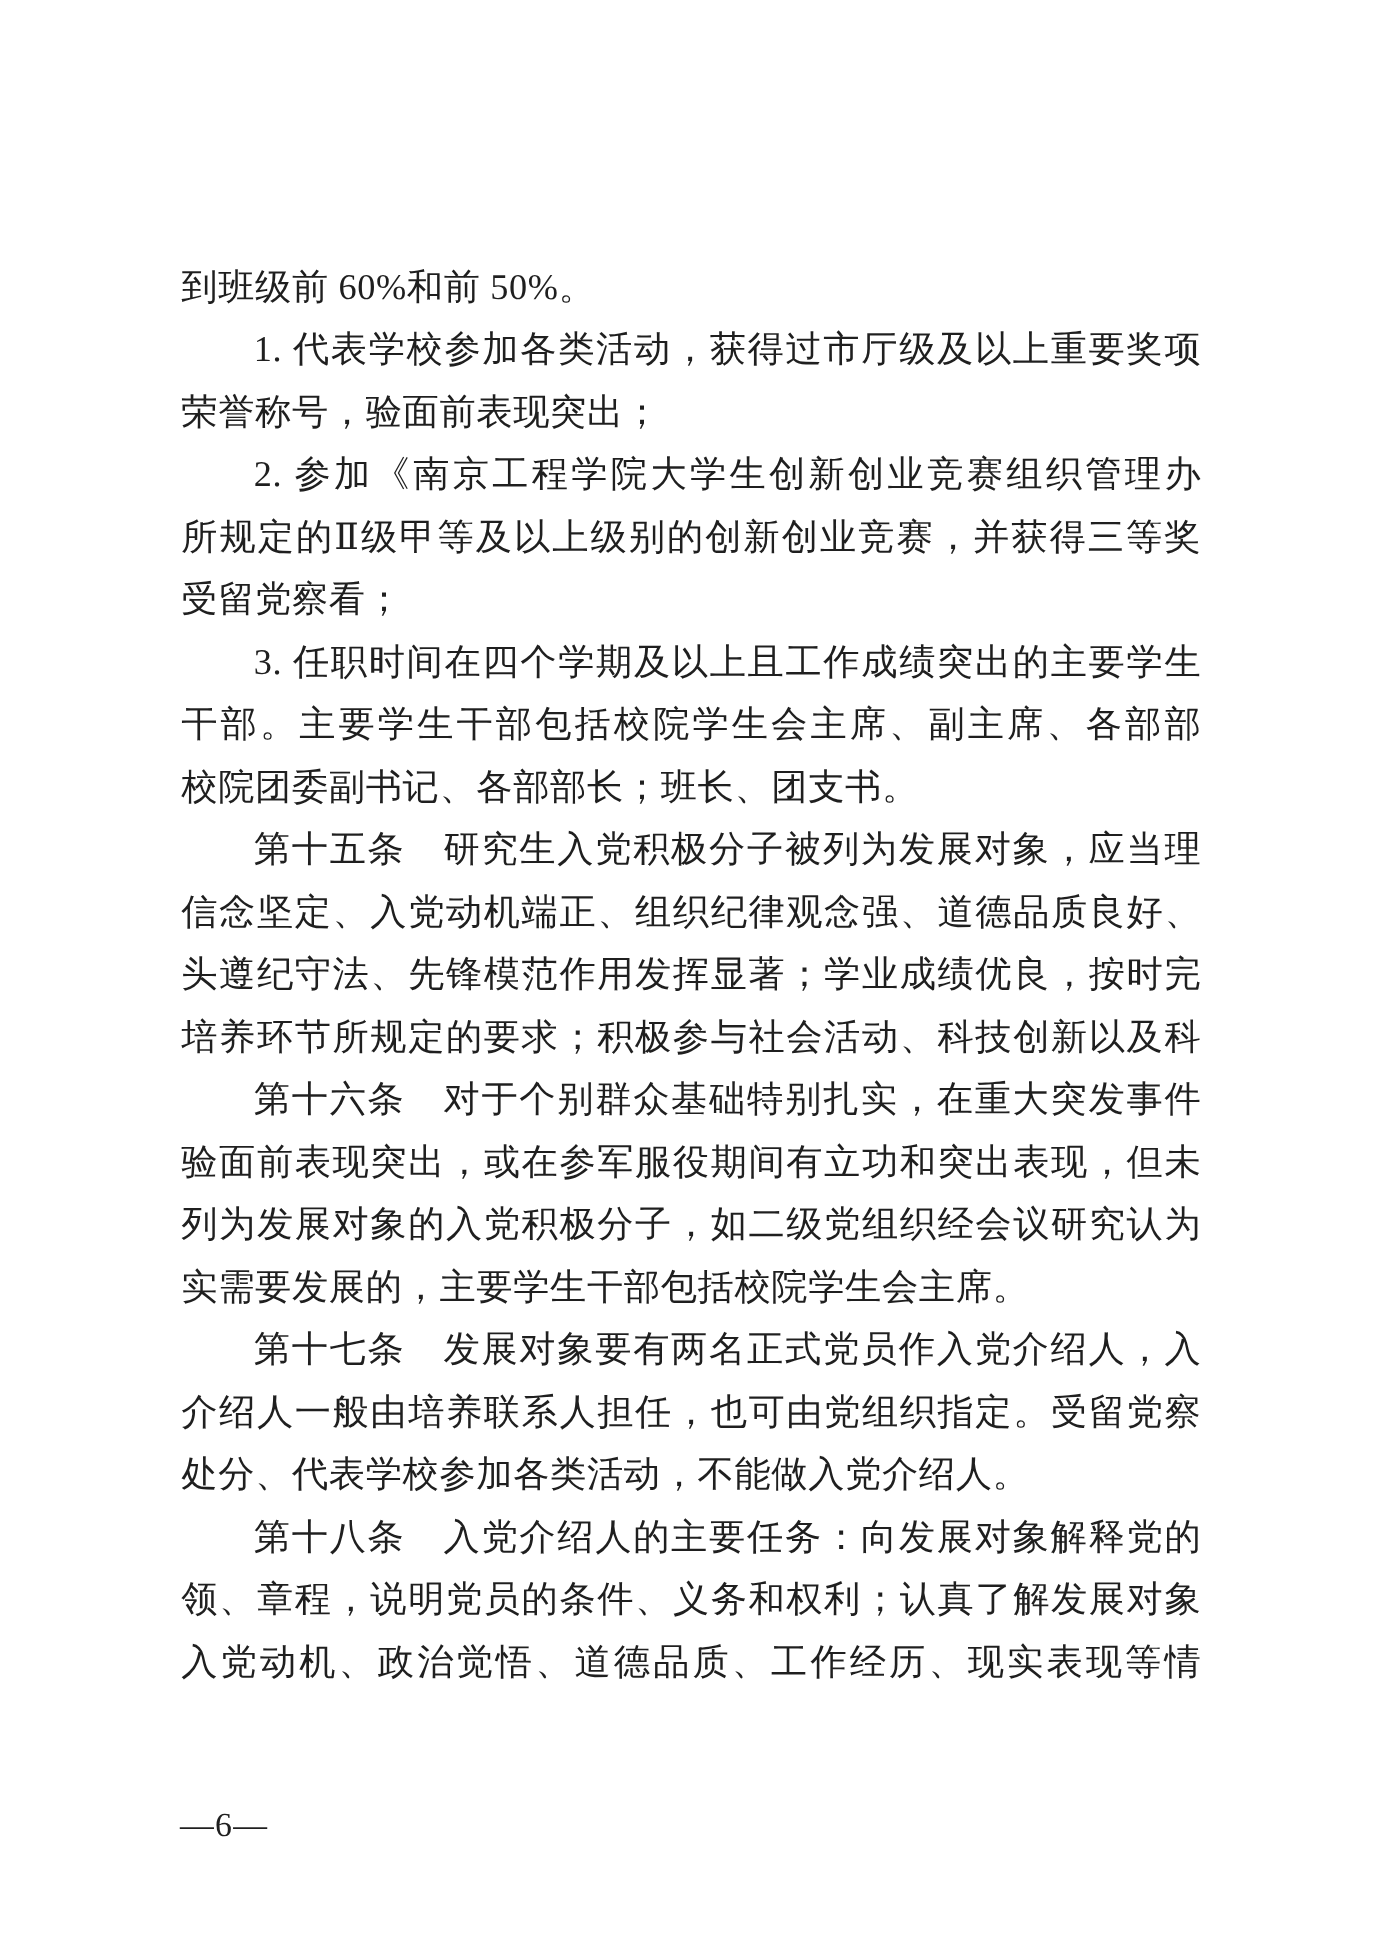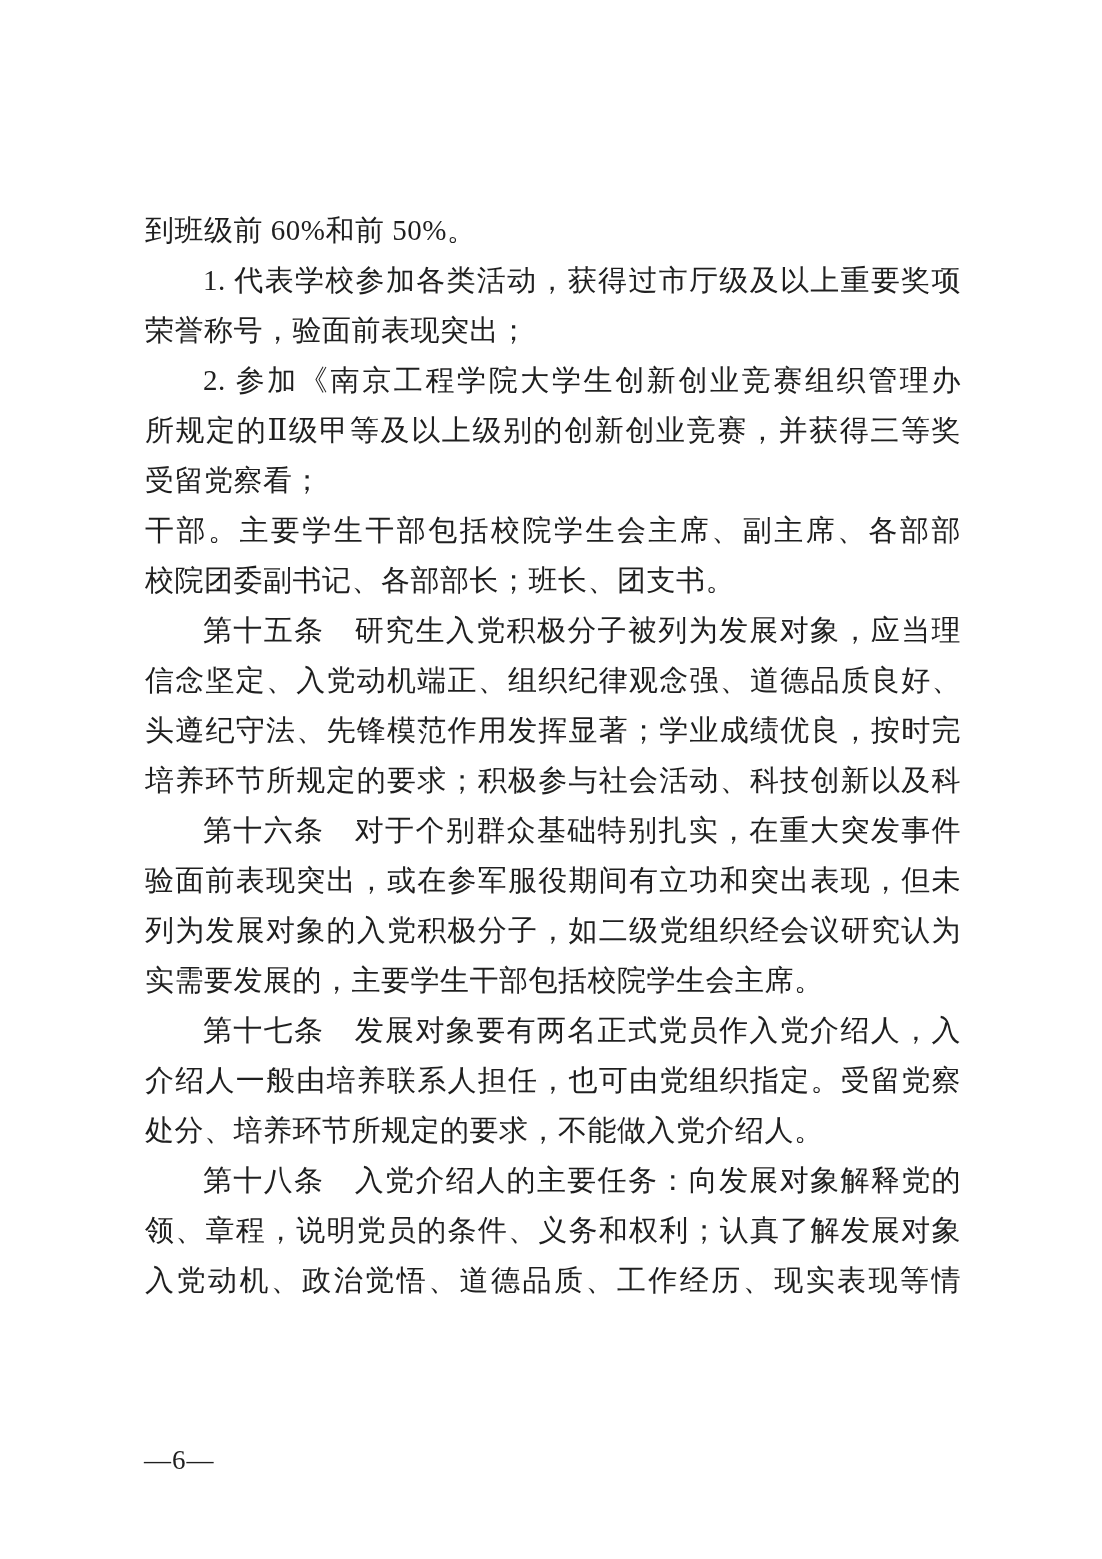--- a/index.html
+++ b/index.html
@@ -54,31 +54,32 @@
 <body>
 
 <div class="page">
   <div class="doc-body">
       <div class="line">到班级前 60%和前 50%。</div>
       <div class="line indent fill">1. 代表学校参加各类活动，获得过市厅级及以上重要奖项或</div>
       <div class="line">荣誉称号，验面前表现突出；</div>
       <div class="line indent fill">2. 参加《南京工程学院大学生创新创业竞赛组织管理办法》</div>
       <div class="line fill">所规定的Ⅱ级甲等及以上级别的创新创业竞赛，并获得三等奖及</div>
       <div class="line">受留党察看；</div>
+      <div class="line indent fill">3. 任职时间在四个学期及以上且工作成绩突出的主要学生</div>
       <div class="line fill">干部。主要学生干部包括校院学生会主席、副主席、各部部长；</div>
       <div class="line">校院团委副书记、各部部长；班长、团支书。</div>
       <div class="line indent fill">第十五条　研究生入党积极分子被列为发展对象，应当理想</div>
       <div class="line fill">信念坚定、入党动机端正、组织纪律观念强、道德品质良好、带</div>
       <div class="line fill">头遵纪守法、先锋模范作用发挥显著；学业成绩优良，按时完成</div>
       <div class="line fill">培养环节所规定的要求；积极参与社会活动、科技创新以及科研</div>
       <div class="line indent fill">第十六条　对于个别群众基础特别扎实，在重大突发事件考</div>
       <div class="line fill">验面前表现突出，或在参军服役期间有立功和突出表现，但未能</div>
       <div class="line fill">列为发展对象的入党积极分子，如二级党组织经会议研究认为确</div>
       <div class="line">实需要发展的，主要学生干部包括校院学生会主席。</div>
       <div class="line indent fill">第十七条　发展对象要有两名正式党员作入党介绍人，入党</div>
       <div class="line fill">介绍人一般由培养联系人担任，也可由党组织指定。受留党察看</div>
-      <div class="line">处分、培养环节所规定的要求，不能做入党介绍人。</div>
+      <div class="line">处分、代表学校参加各类活动，不能做入党介绍人。</div>
       <div class="line indent fill">第十八条　入党介绍人的主要任务：向发展对象解释党的纲</div>
       <div class="line fill">领、章程，说明党员的条件、义务和权利；认真了解发展对象的</div>
       <div class="line fill">入党动机、政治觉悟、道德品质、工作经历、现实表现等情况，</div>
     </div>
   <div class="page-number">—6—</div>
 </div>
 
 </body></html>

